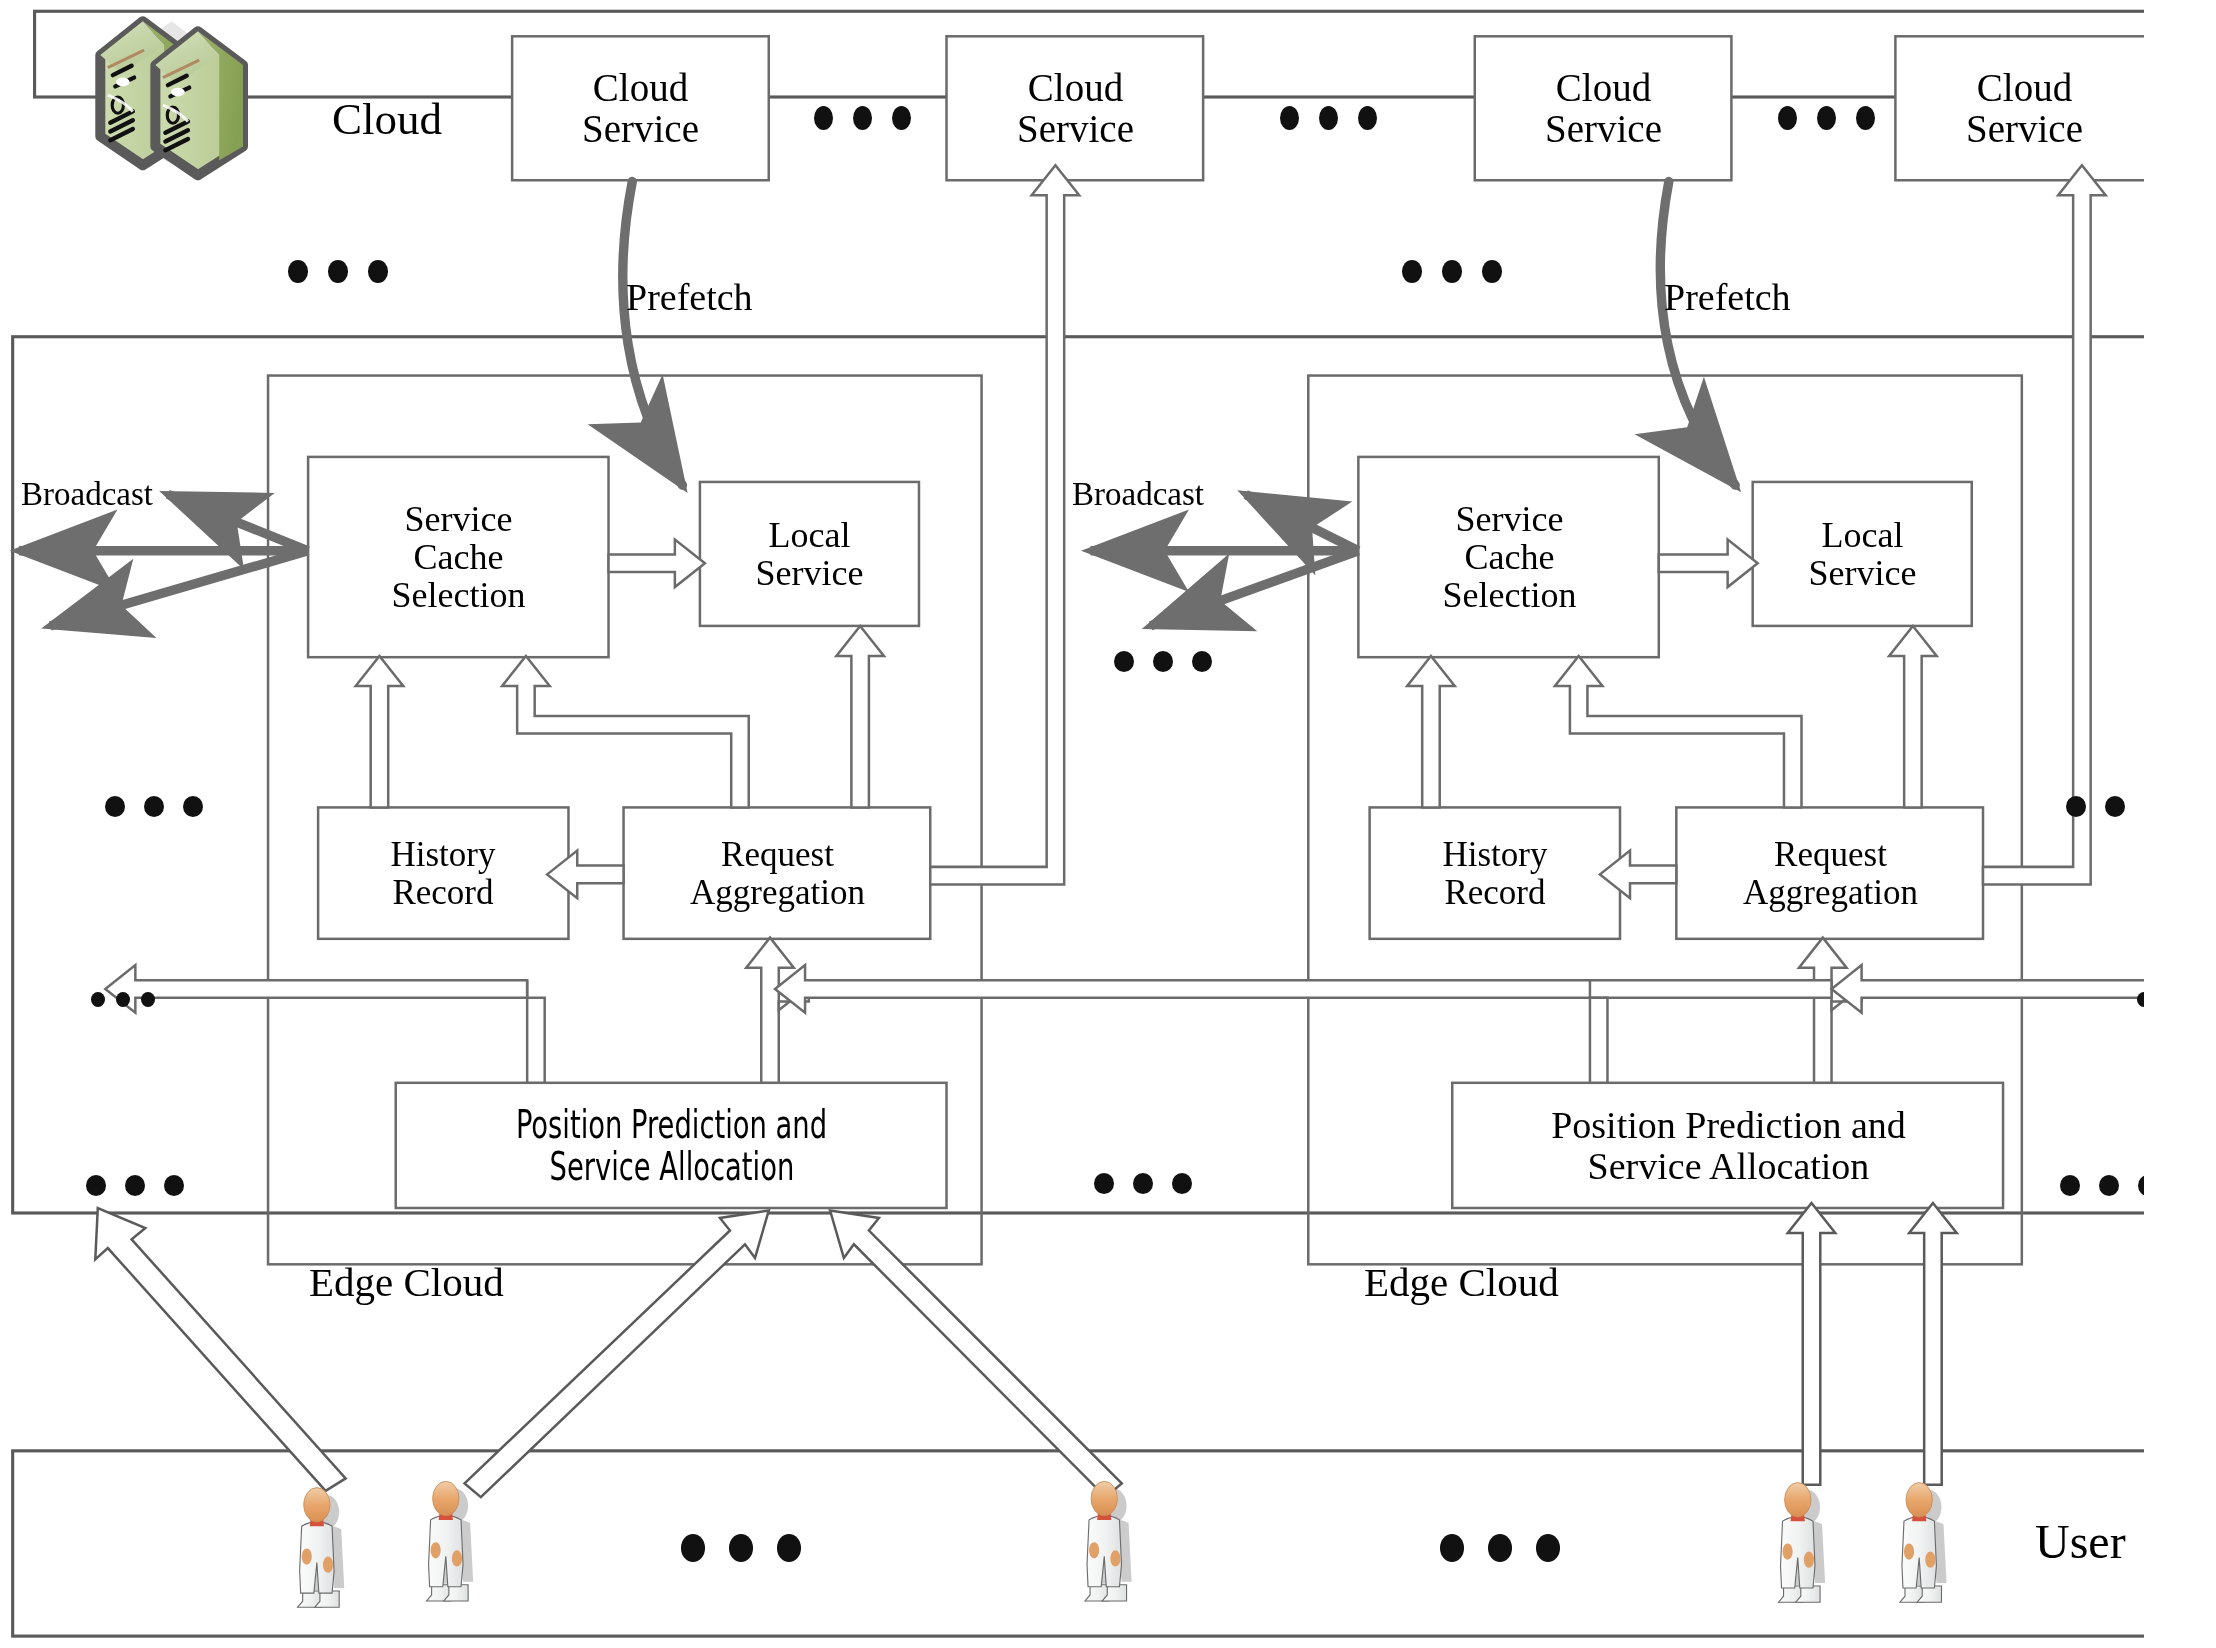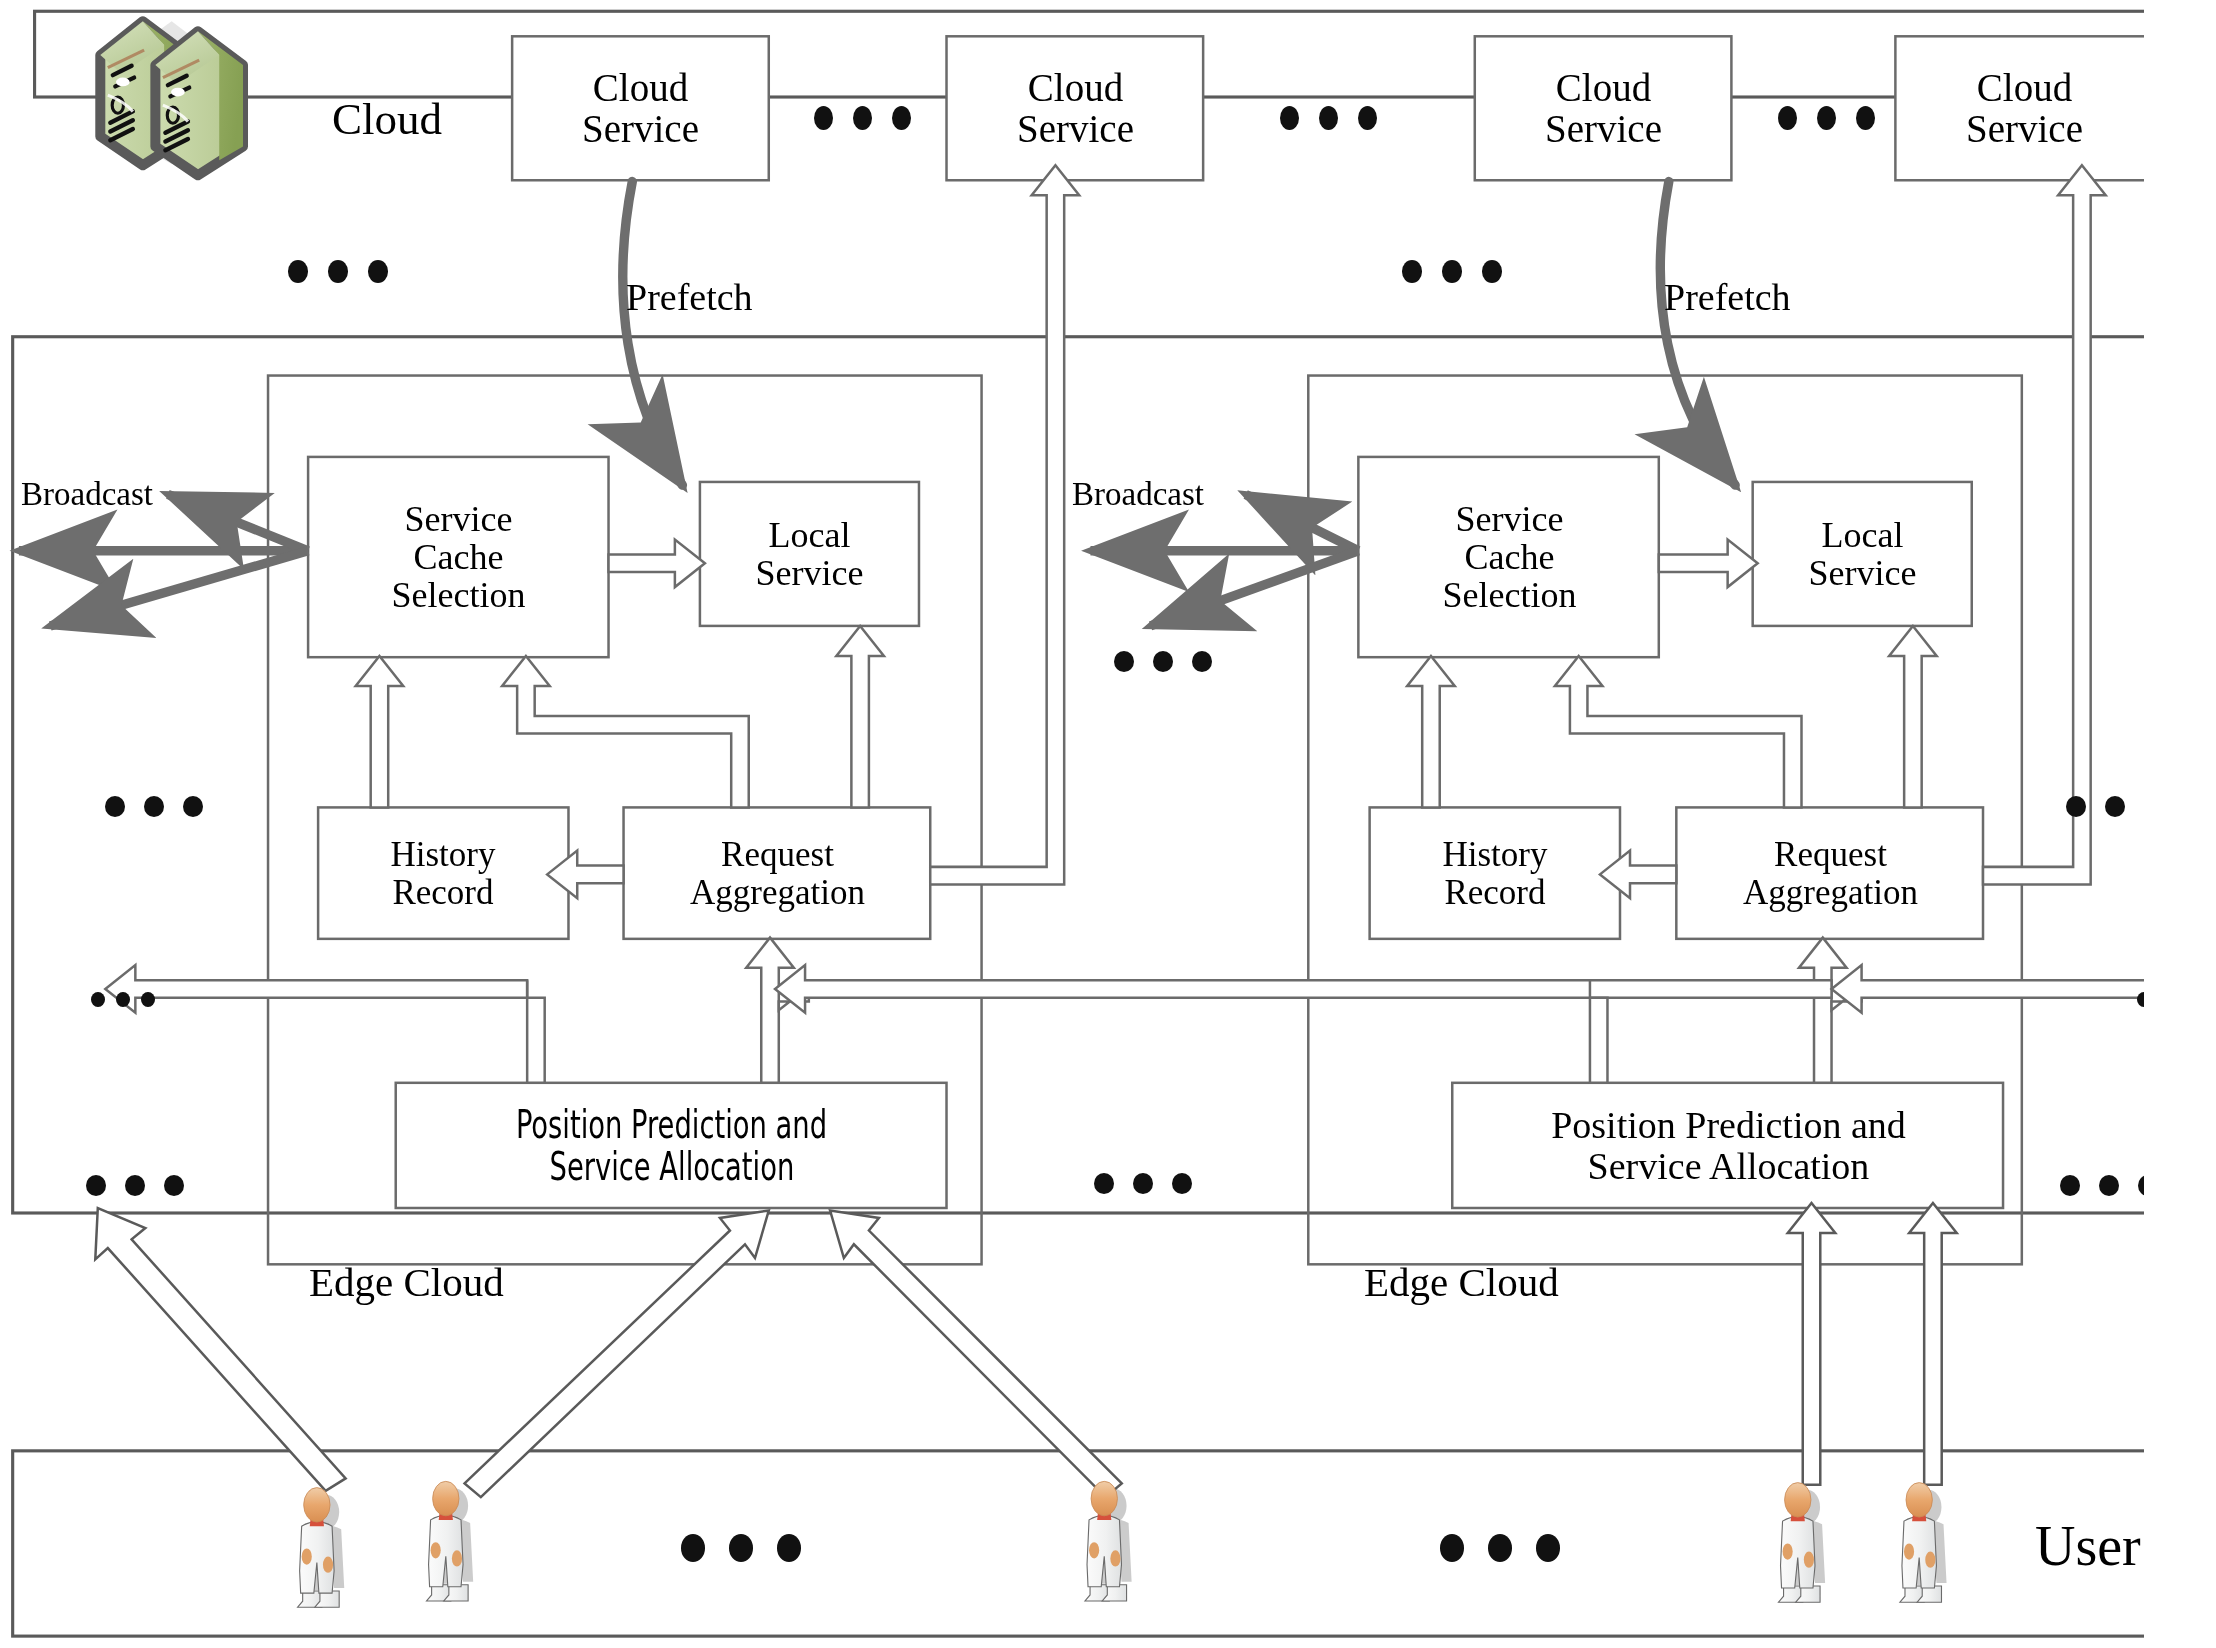--- a/index.html
+++ b/index.html
@@ -396,21 +396,21 @@
     <i style="width:20px;height:21px;"></i>
       <i style="width:20px;height:21px;"></i>
       <i style="width:20px;height:21px;"></i>
   </div>
   <div class="dots" style="left:1114px;top:651px;gap:19px;">
     <i style="width:20px;height:21px;"></i>
       <i style="width:20px;height:21px;"></i>
       <i style="width:20px;height:21px;"></i>
   </div>
 
-  <div class="lbl" style="left:2035px;top:1514px;font-size:56px;">User</div>
+  <div class="lbl" style="left:2035px;top:1514px;font-size:48px;">User</div>
   <div class="dots" style="left:681px;top:1534px;gap:24px;">
     <i style="width:24px;height:27.5px;"></i>
       <i style="width:24px;height:27.5px;"></i>
       <i style="width:24px;height:27.5px;"></i>
   </div>
   <div class="dots" style="left:1440px;top:1534px;gap:24px;">
     <i style="width:24px;height:27.5px;"></i>
       <i style="width:24px;height:27.5px;"></i>
       <i style="width:24px;height:27.5px;"></i>
   </div>

